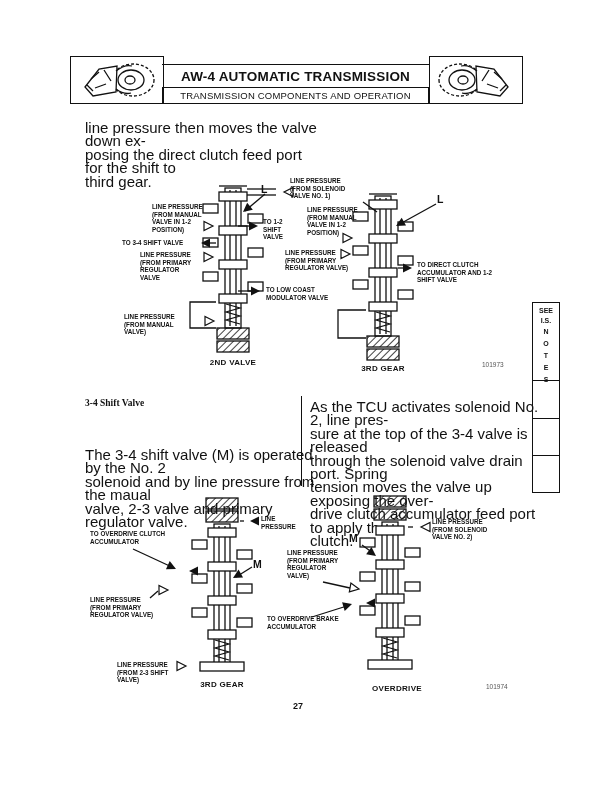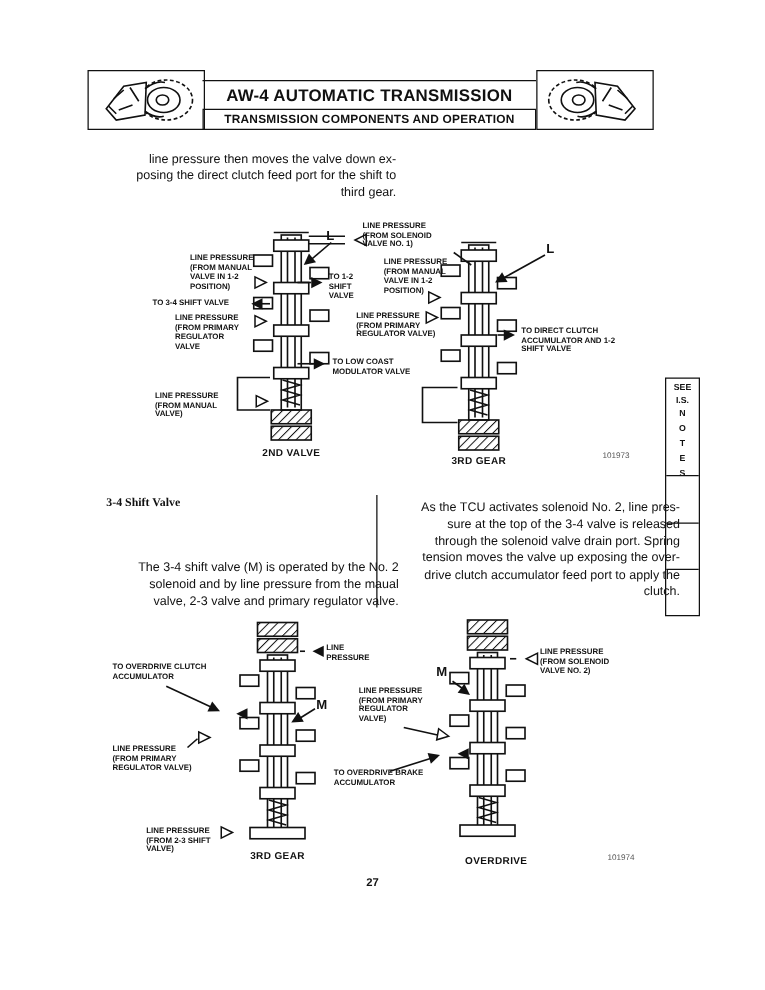--- a/index.html
+++ b/index.html
@@ -18,27 +18,27 @@
   .hdr-center {
     position:absolute; left:162px; top:64px; width:267px; height:46px;
     border-top:1.7px solid #111; text-align:center;
   }
   .hdr-title {
     font-size:13.5px; font-weight:bold; letter-spacing:0.2px;
     padding-top:4px;
   }
   .hdr-subbox {
     margin-top:3px; border:1.6px solid #111; height:15px;
-    font-size:9.5px; font-weight:bold; line-height:15px; letter-spacing:0.2px;
+    font-size:9.5px; font-weight:normal; line-height:15px; letter-spacing:0.2px;
   }
 
   
   .para {
-    position:absolute; font-size:10px; line-height:13.4px;
-    white-space:pre-line; text-align:right; color:#111;
+    position:absolute; font-size:15px; line-height:13.4px;
+    white-space:pre-line; text-align:left; color:#111;
   }
   .sec-heading {
     position:absolute; font-size:9.5px; font-weight:bold;font-family:Liberation Serif, serif;
   }
   .col-divider {
     position:absolute; left:301px; top:396px; height:90px; width:0;
     border-left:1.3px solid #111;
   }
 
   

